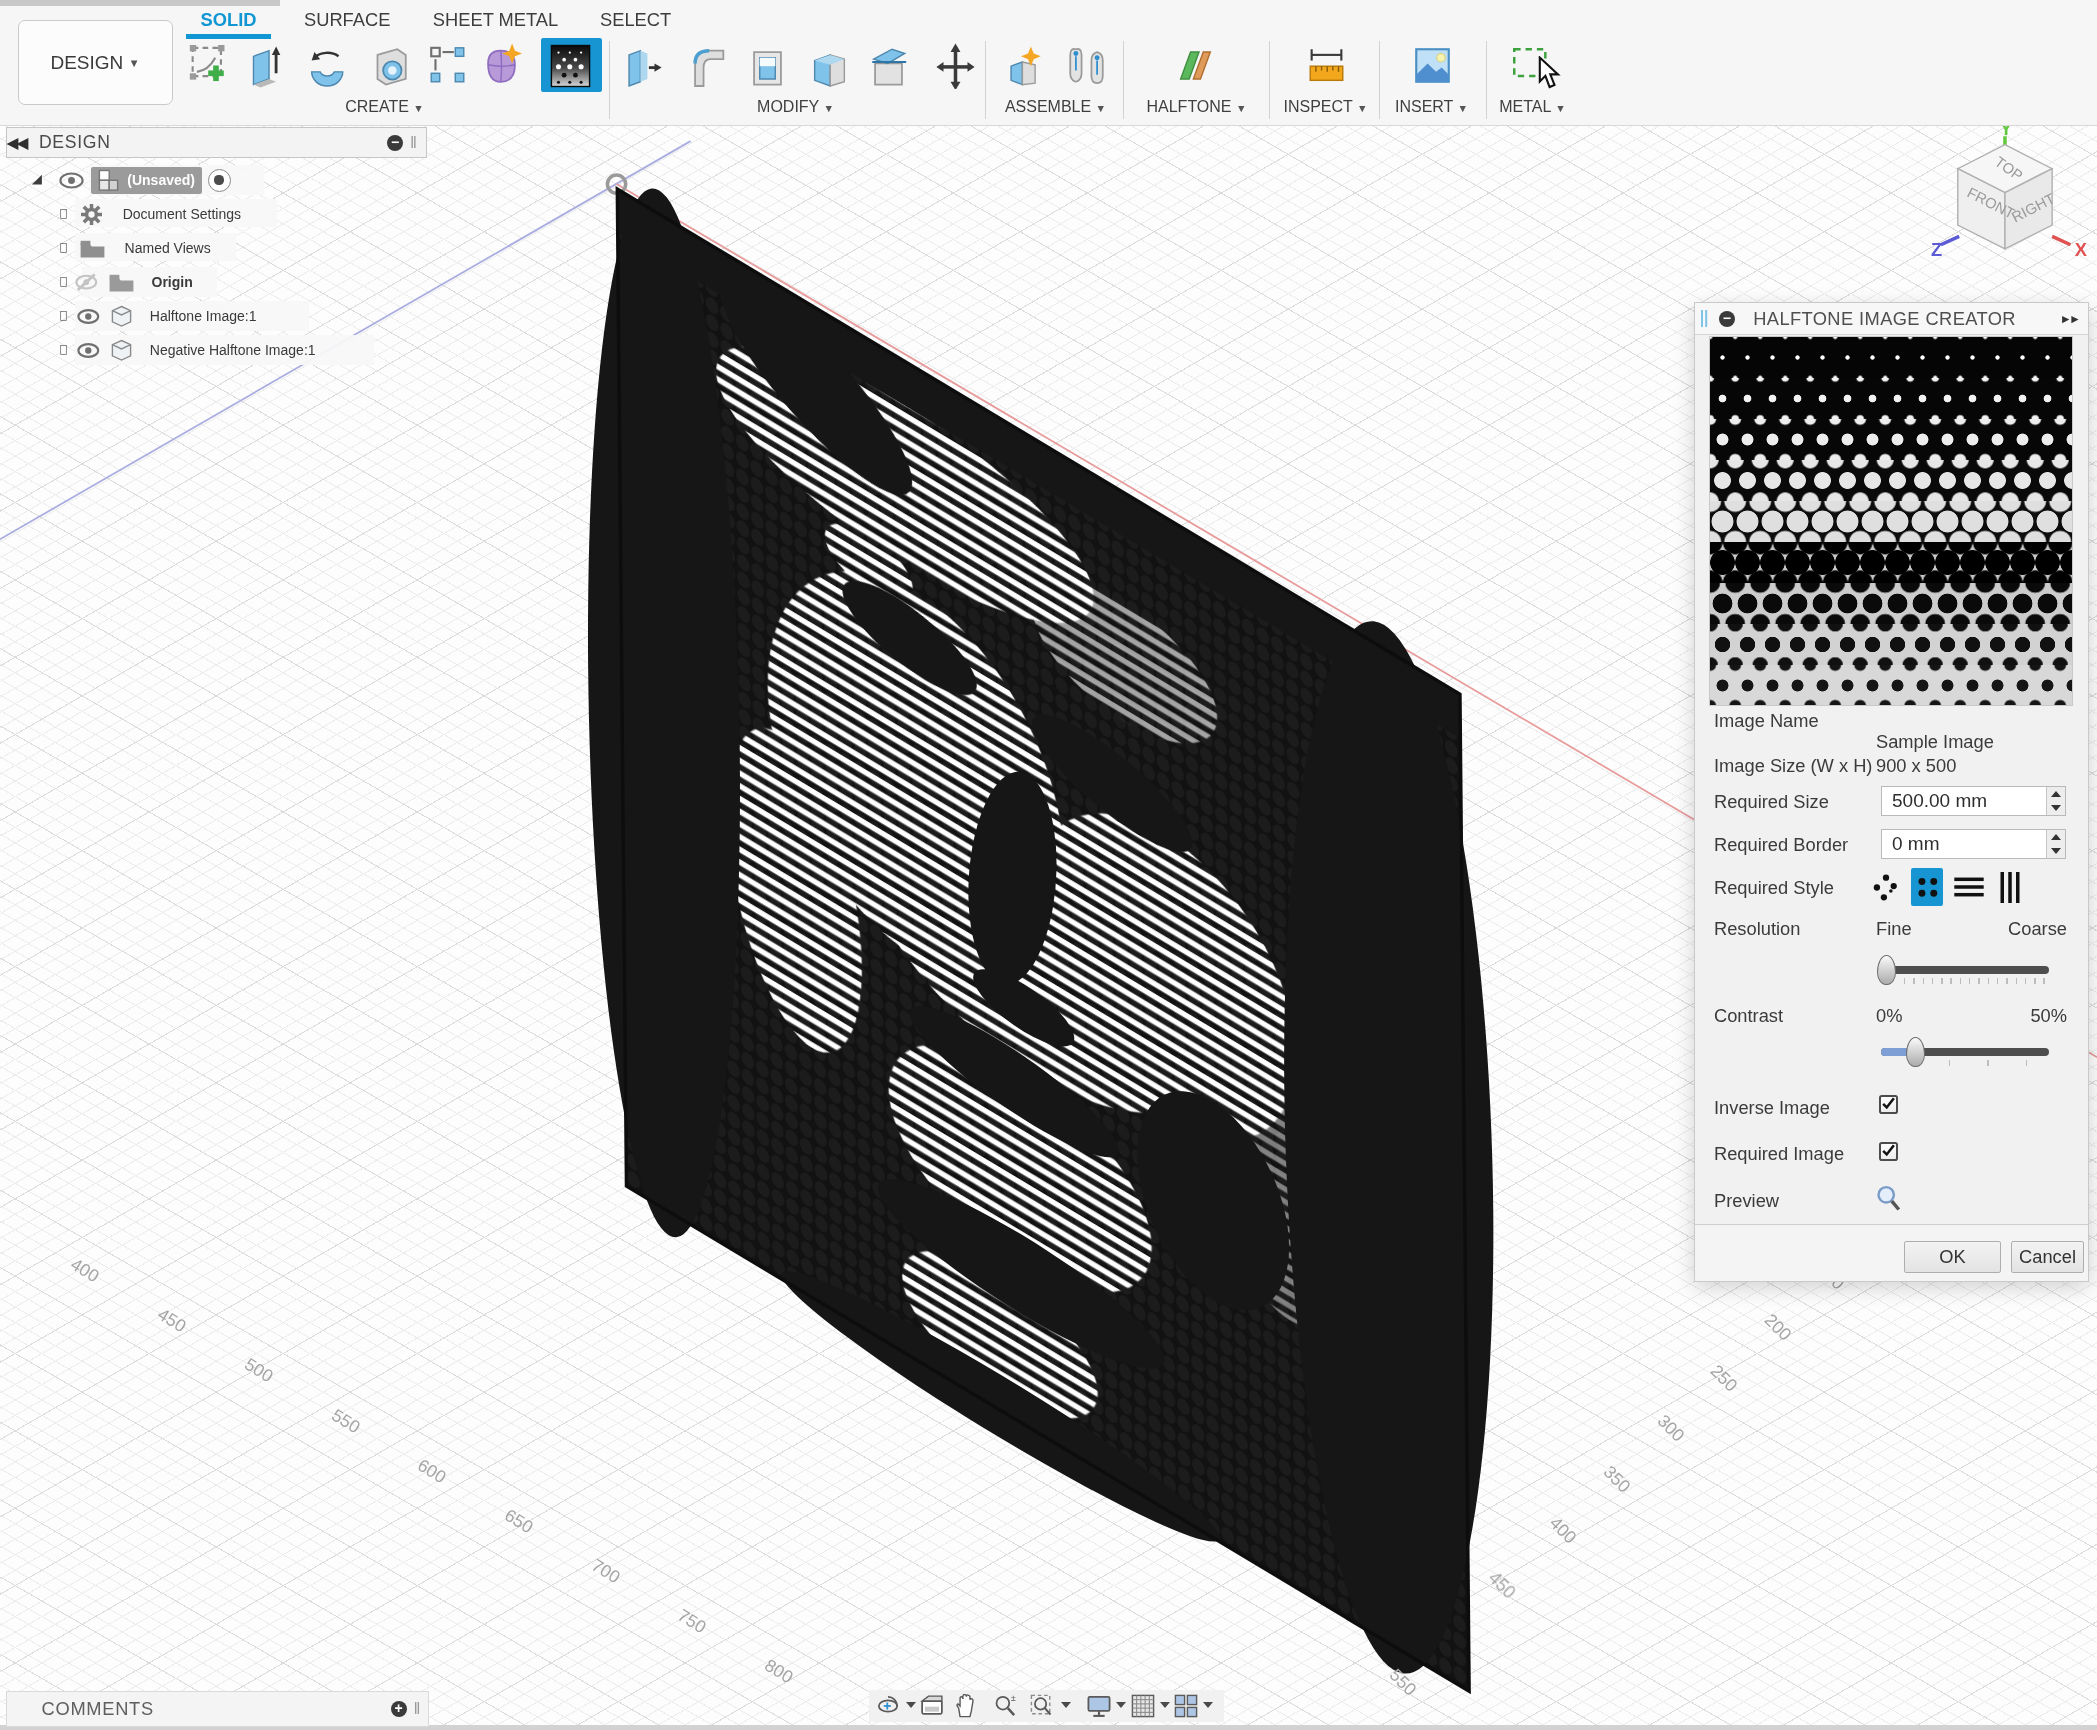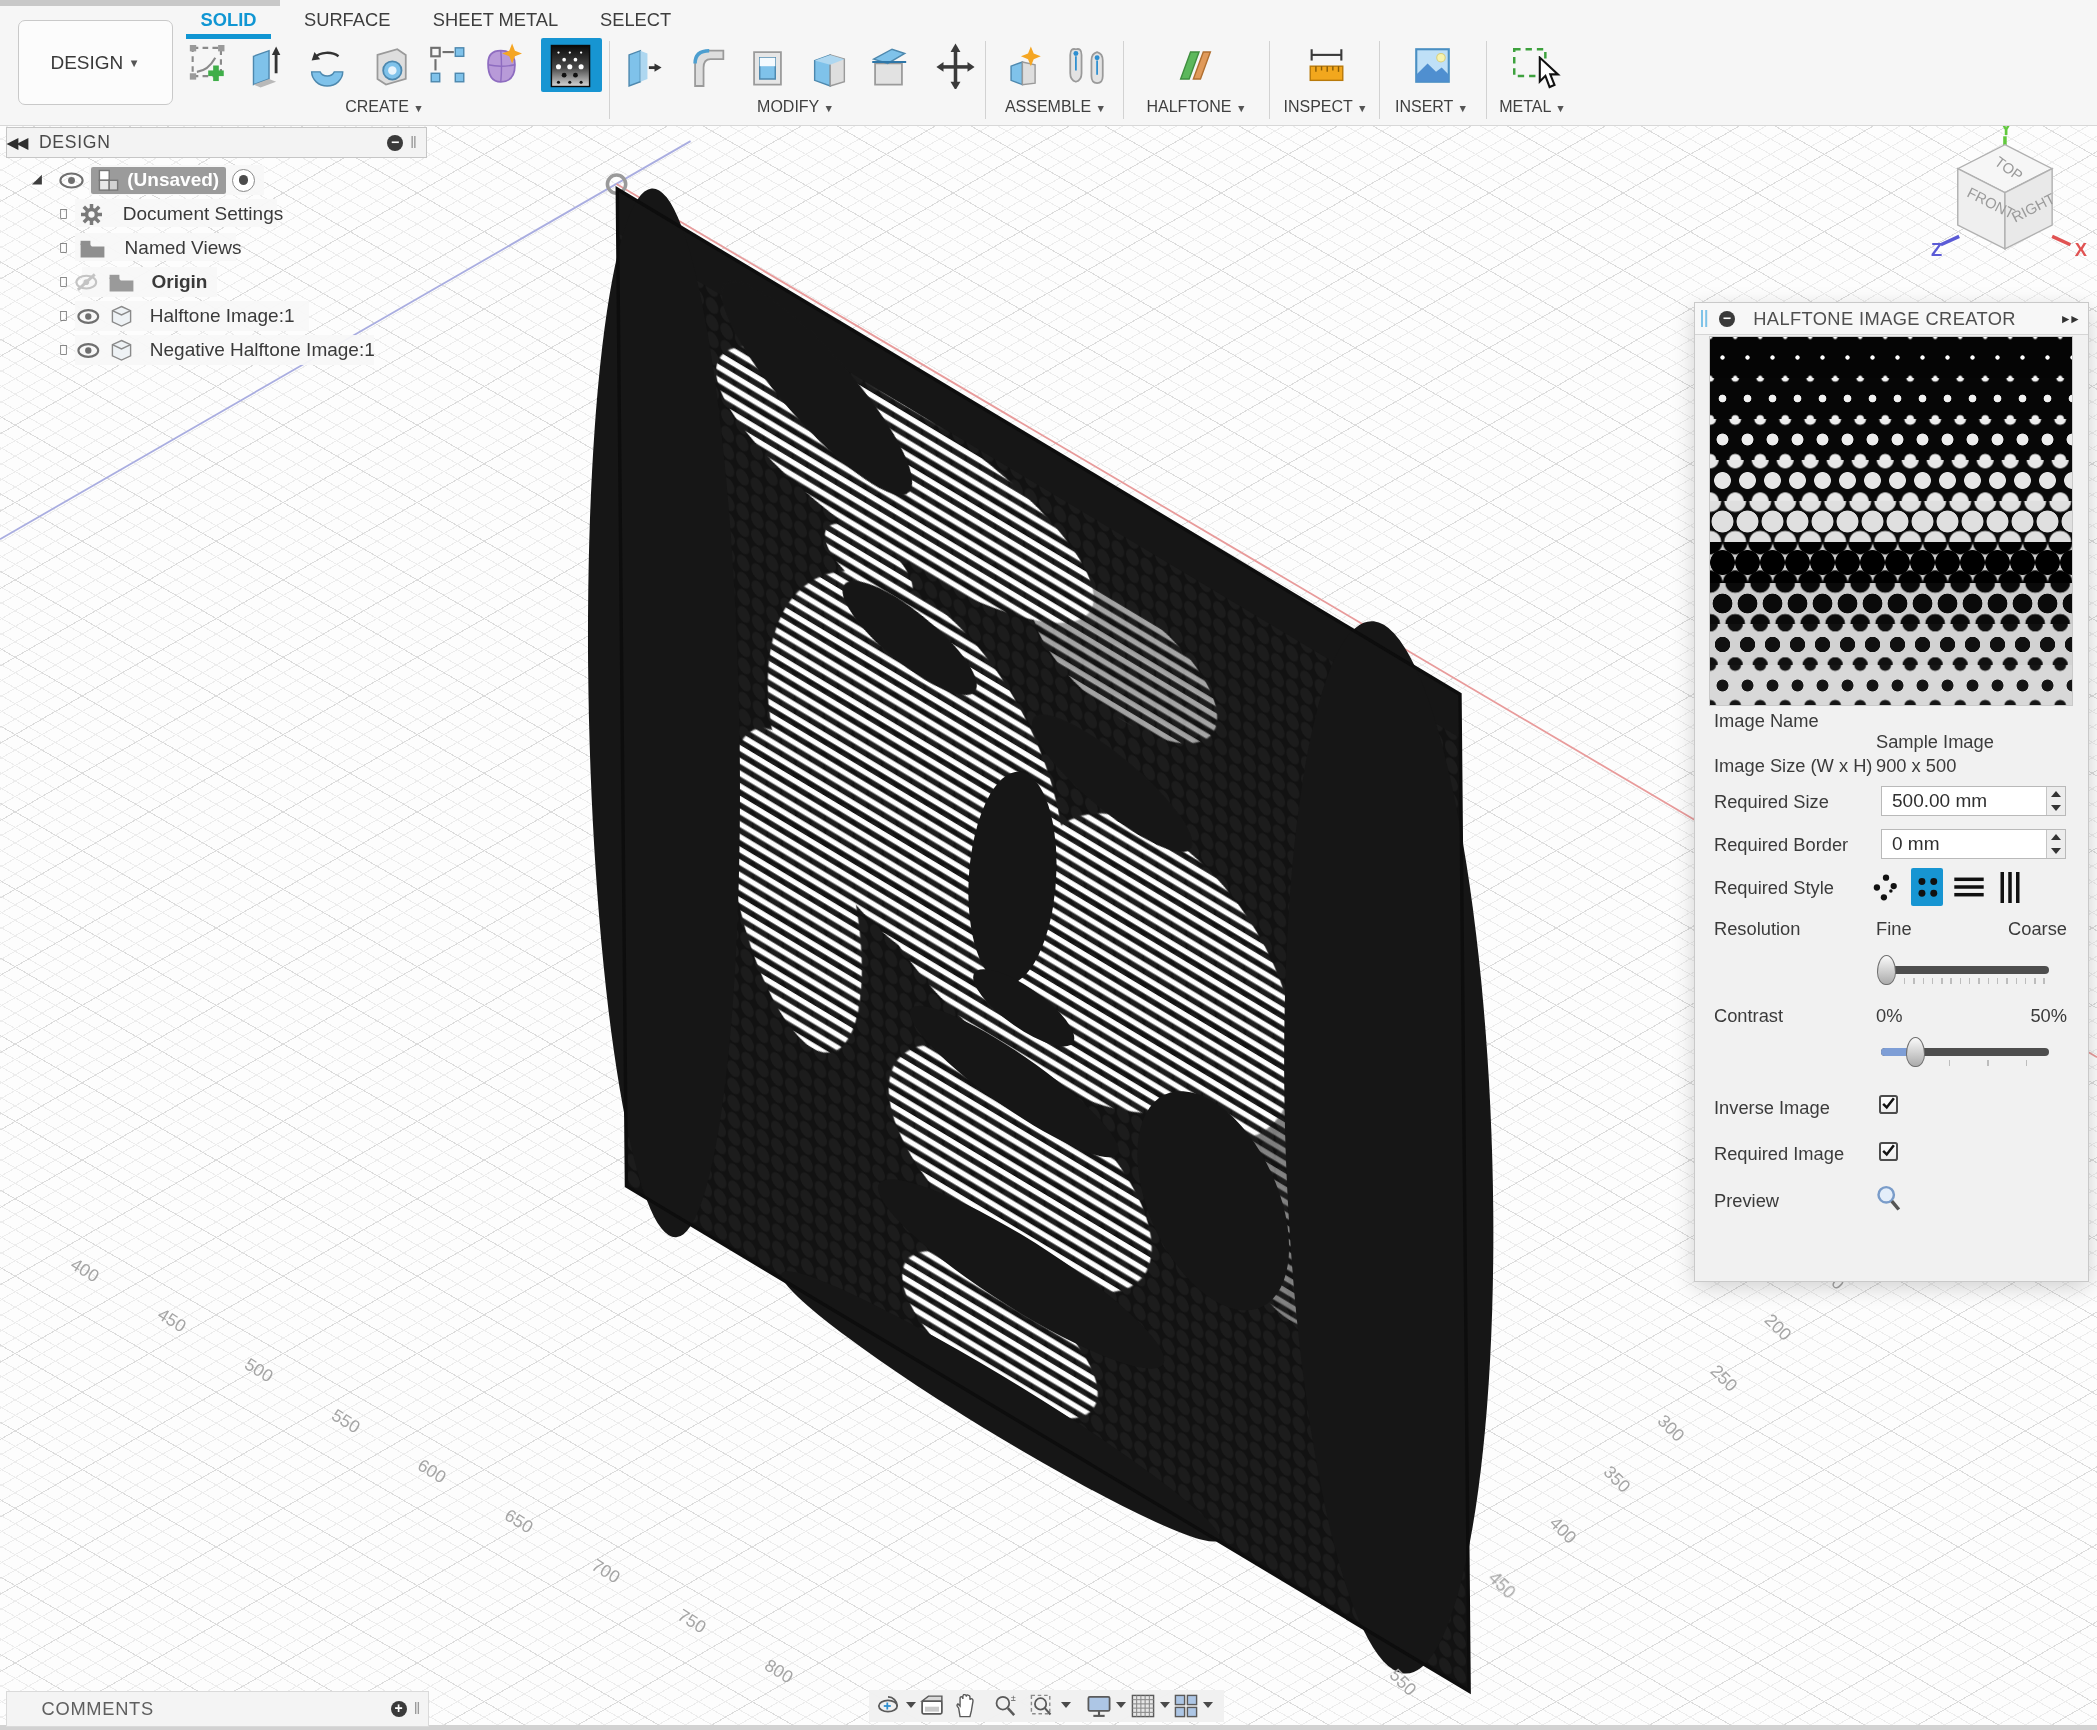--- a/index.html
+++ b/index.html
@@ -35,21 +35,21 @@
   #bottom-strip{left:0;top:1725px;width:2097px;height:5.6px;background:#d2d2d2;}
 
   
   #browser-header{left:5.6px;top:127px;width:421px;height:31px;background:#f3f3f3;border:1.4px solid #c6c6c6;box-sizing:border-box;z-index:30;
     display:flex;align-items:center;}
   #browser-title{font-size:17.6px;color:#4a4a4a;letter-spacing:0.7px;margin-left:12.7px;}
   .panel-circle{width:16px;height:16px;border-radius:50%;background:#3a3a3a;color:#fff;text-align:center;line-height:15px;font-size:14px;font-weight:bold;}
   .grip{color:#9a9a9a;font-size:17px;}
   .trow{position:absolute;height:30px;display:flex;align-items:center;z-index:30;}
   .row-strip{position:absolute;background:rgba(247,247,247,0.93);z-index:29;}
-  .tree-text{font-size:19px;color:#3a3a3a;white-space:nowrap;}
+  .tree-text{font-size:14px;color:#3a3a3a;white-space:nowrap;}
   .exp-closed{width:0;height:0;border-top:7px solid transparent;border-bottom:7px solid transparent;border-left:9.2px solid #fff;
     outline:1.4px solid #5a5a5a;outline-offset:-1.4px;}
   #root-highlight{background:#9b9b9b;border-radius:2.1px;height:27px;display:flex;align-items:center;padding:0 7px;}
   #root-highlight .tree-text{color:#fff;font-weight:bold;}
   .radio-outer{width:21px;height:21px;border-radius:50%;background:#fff;border:1.4px solid #8a8a8a;display:flex;align-items:center;justify-content:center;}
   .radio-inner{width:9.2px;height:9.2px;border-radius:50%;background:#4c4c4c;}
 
   
   #ht-panel{left:1694px;top:302px;width:395px;height:980px;background:#f1f1f1;border:1.4px solid #c9c9c9;box-sizing:border-box;
     box-shadow:0 5.6px 21px rgba(0,0,0,0.18);z-index:50;}
@@ -597,20 +597,24 @@
       <svg width="15" height="15" style="margin:-0.7px 0 0 0" viewBox="0 0 21 21">
           <polyline points="3,11 8,16 18,3" fill="none" stroke="#111" stroke-width="3.5"></polyline>
         </svg></div>
 
     <span class="fld-label" style="top:887px">Preview</span>
     <svg class="abs" style="left:180px;top:881px" width="28" height="30" viewBox="0 0 40 42">
       <circle cx="16" cy="15" r="11" fill="#e4eefa" stroke="#7a9cc9" stroke-width="3.5"></circle>
       <line x1="24" y1="24" x2="34" y2="36" stroke="#555" stroke-width="5"></line>
       </svg>
 
+    <div id="ht-footer">
+      <div class="btn" style="left:209px;top:16px;width:97px">OK</div>
+      <div class="btn" style="left:316px;top:16px;width:73px">Cancel</div>
+    </div>
   </div>
 
   <div id="comments-bar" class="abs">
     <span style="margin-left:35px;font-size:18.3px;color:#5f5f5f;letter-spacing:0.7px">COMMENTS</span>
     <span style="margin-left:auto;margin-right:7px;display:flex;align-items:center;gap:7px;">
       <span class="panel-circle">+</span>
       <span class="grip">‖</span>
     </span>
   </div>
 

